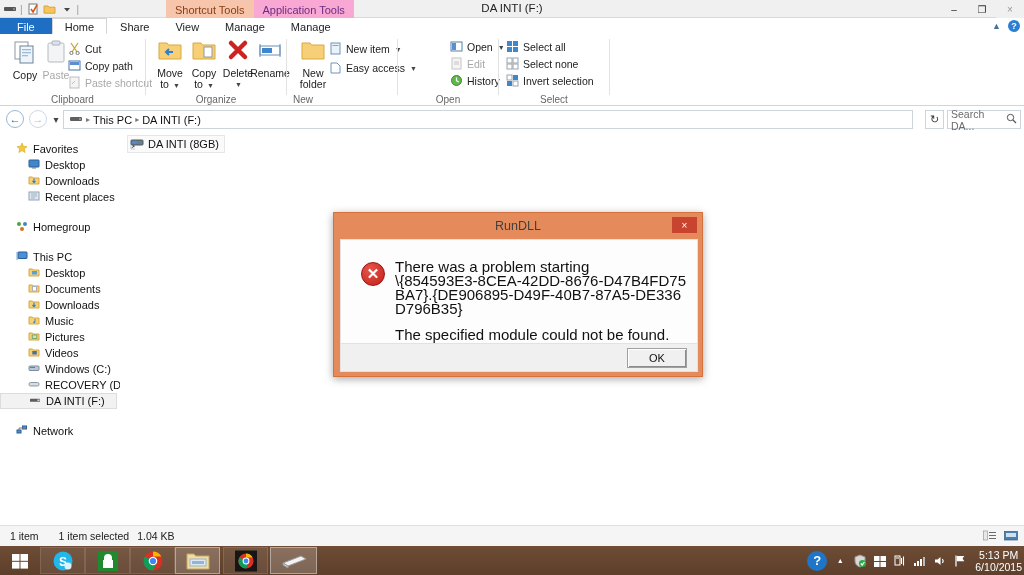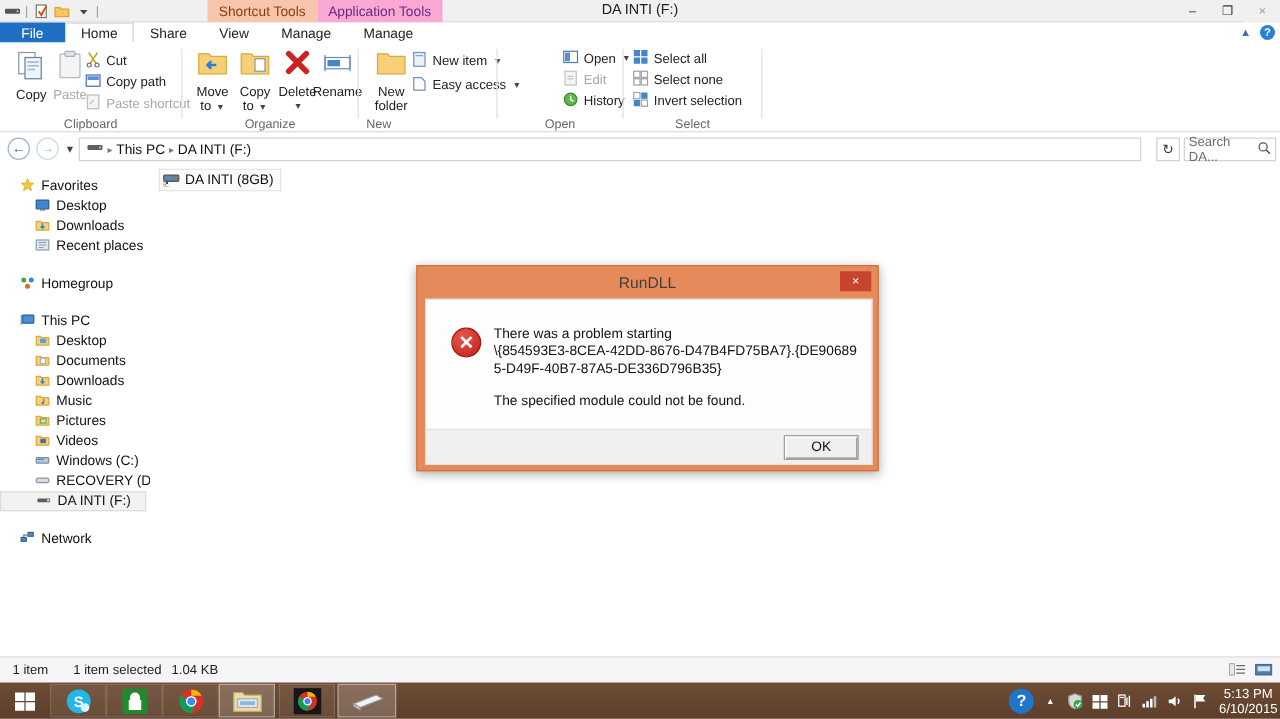--- a/index.html
+++ b/index.html
@@ -207,21 +207,21 @@
   }
   .dlg-err-icon {
     position:absolute; left:20px; top:22px; width:24px; height:24px;
     border-radius:50%; background:radial-gradient(circle at 35% 30%, #e8554a, #c1201a);
     color:#fff; font-size:15px; font-weight:bold;
     display:flex; align-items:center; justify-content:center;
     border:1px solid #9c1410;
   }
   .dlg-text {
     position:absolute; left:54px; top:20px; width:292px;
-    font-size:11px; color:#111; line-height:14px;
+    font-size:15px; color:#111; line-height:14px;
   }
   .dlg-text .l2 { word-break:break-all; }
   .dlg-text .l3 { margin-top:12px; }
   .dlg-footer {
     position:absolute; left:6px; top:131px; width:358px; height:28px;
     background:#f0f0f0; border:1px solid #e2e2e2; border-top:none;
   }
   .dlg-ok {
     position:absolute; right:10px; top:4px; width:60px; height:20px;
     background:#f0f0f0; border:1px solid #a0a0a0;

